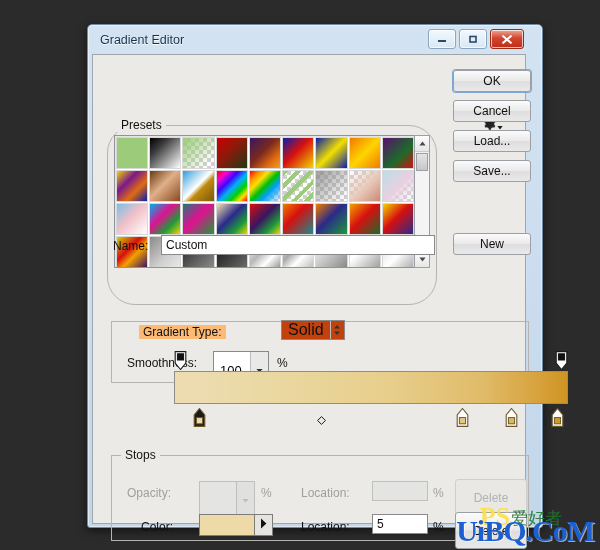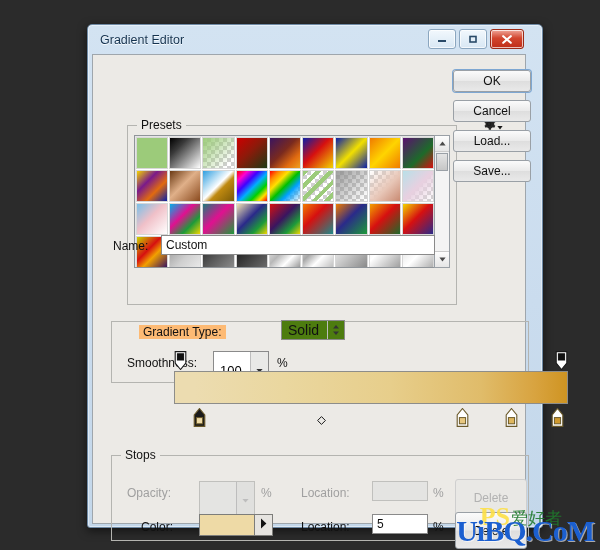--- a/index.html
+++ b/index.html
@@ -62,21 +62,21 @@
   .group{
     position:absolute;
     border:1px solid #b4b4b0;
     box-sizing:border-box;
   }
   .group > .legend{
     position:absolute;top:-8px;left:9px;background:#eceae6;
     padding:0 4px;font-size:12px;color:#111;
   }
 
-  #presets-group{left:34px;top:70px;width:330px;height:180px;}
+  #presets-group{left:14px;top:70px;width:330px;height:180px;border-radius:28px;}
   #gradtype-group{left:18px;top:266px;width:418px;height:62px;}
   #stops-group{left:18px;top:400px;width:418px;height:86px;}
 
   
   #presets-list{
     position:absolute;left:6px;top:9px;width:302px;height:133px;
     background:#fff;border:1px solid #8f9499;
     box-sizing:border-box;overflow:hidden;
     box-shadow:1px 1px 0 rgba(0,0,0,.10) inset;
   }
@@ -129,23 +129,23 @@
   .lbl{position:absolute;font-size:12px;color:#111;}
   .lbl.dim{color:#a0a0a0;}
   .txtfield{
     position:absolute;background:#fff;border:1px solid #8a8a8a;
     box-sizing:border-box;height:20px;font-size:12px;color:#111;
     display:flex;align-items:center;padding-left:4px;
   }
   .txtfield.dim{background:#e4e4e2;border-color:#c0c0bd;color:#b0b0b0;}
 
   .combo{
-    position:absolute;height:20px;border:1px solid #8a8a8a;background:#4d7c0f;
+    position:absolute;height:20px;border:1px solid #8a8a8a;background:#c2410c;
     box-sizing:border-box;display:flex;align-items:center;
-    font-size:14px;color:#111;cursor:pointer;
+    font-size:16px;color:#111;cursor:pointer;
   }
   .combo .cval{padding:0 6px;flex:1;white-space:nowrap;}
   .combo .carrow{width:16px;display:flex;align-items:center;justify-content:center;
     border-left:1px solid #bdbdbd;height:100%;}
 
   .spinbox{
     position:absolute;height:38px;border:1px solid #8a8a8a;background:#fff;
     box-sizing:border-box;display:flex;align-items:center;font-size:13px;cursor:pointer;
   }
   .spinbox .sval{padding:0 6px;flex:1;}
@@ -310,20 +310,21 @@
         <svg width="6" height="5" viewBox="0 0 6 5">
             <path d="M0.4 1 L5.6 1 L3 4.5 Z" fill="#1a1a1a"></path>
           </svg>
       </span>
     </div>
 
     <div class="rbtn primary" style="top:15px;">OK</div>
     <div class="rbtn" style="top:45px;">Cancel</div>
     <div class="rbtn" style="top:75px;">Load...</div>
     <div class="rbtn" style="top:105px;">Save...</div>
+    <div class="rbtn" style="top:178px;">New</div>
 
     <span class="lbl" style="left:20px;top:184px;">Name:</span>
     <div class="txtfield" style="left:68px;top:180px;width:274px;">Custom</div>
 
     <div class="group" id="gradtype-group"></div>
 
     <span class="lbl" style="left:46px;top:270px;background:#fdba74;padding:0 4px;z-index:3;">Gradient Type:</span>
     <div class="combo" style="left:188px;top:265px;width:64px;z-index:3;">
       <span class="cval">Solid</span>
       <span class="carrow">

